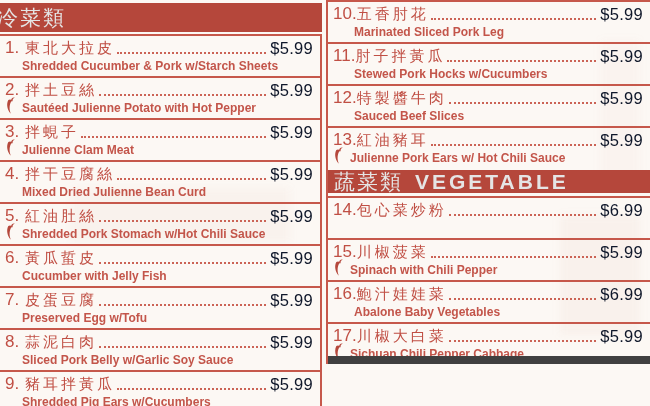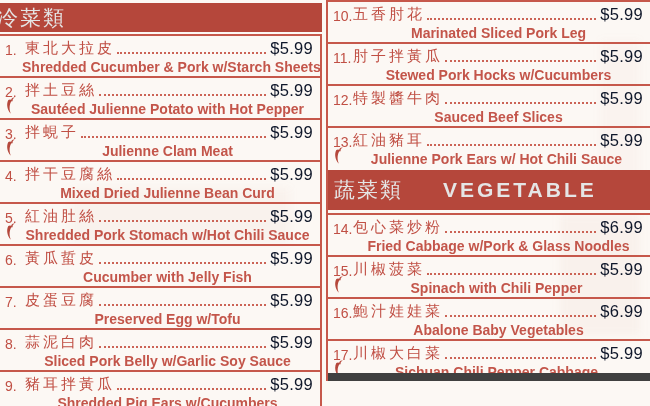--- a/index.html
+++ b/index.html
@@ -12,40 +12,40 @@
   .col{position:absolute;}
   .col-left{left:0;top:3px;width:322px;}
   .col-right{left:326px;top:0;width:324px;border-left:2px solid #c6584b;box-sizing:border-box;}
   .bar{
     background:#b5473b;color:#e5e5e5;display:flex;align-items:center;
     height:29px;padding-left:4px;overflow:hidden;
   }
   .bar-zh{font-size:21px;font-family:"DejaVu Serif",serif;letter-spacing:2px;white-space:nowrap;}
   .col-left .bar-zh{margin-left:-7px;}
   .bar-en{font-size:21px;font-weight:bold;letter-spacing:3px;margin-left:12px;white-space:nowrap;}
-  .bar-right{height:40px;margin-top:2px;padding-left:6px;gap:28px;}
+  .bar-right{height:23px;margin-top:2px;padding-left:6px;}
   .items{margin-top:2px;}
   .col-left .items{border-right:2px solid #c6584b;}
   .item{
     height:42px;box-sizing:border-box;border-top:2px solid #c6584b;
     padding:2px 7px 0 5px;overflow:hidden;
   }
   .items-bottom{margin-top:3px;}
   .items-bottom .item:last-child{border-bottom:8px solid #404040;}
   .l1{display:flex;align-items:flex-end;height:20px;}
-  .num{font-size:14px;color:#c04f44;min-width:20px;flex:0 0 auto;}
+  .num{font-size:17px;color:#c04f44;min-width:20px;flex:0 0 auto;}
   .zh{
     font-size:15px;color:#c04f44;font-family:Liberation Sans, sans-serif;
     letter-spacing:3px;white-space:nowrap;flex:0 0 auto;
   }
   .dots{flex:1 1 auto;border-bottom:2px dotted #cb6355;margin:0 4px 4px 2px;min-width:8px;}
   .price{font-size:16.5px;color:#0f172a;flex:0 0 auto;letter-spacing:0.3px;}
   .l2{
     position:relative;margin-top:1px;padding-left:17px;
-    font-size:14px;font-weight:bold;color:#c3554a;white-space:nowrap;text-align:center;
+    font-size:12px;font-weight:bold;color:#c3554a;white-space:nowrap;
   }
   .chili{position:absolute;left:-1px;top:-5px;width:13px;height:19px;}
 </style>
 </head>
 <body>
 
 <div class="ghost" style="left:70px;top:188px;width:220px;height:55px;background:rgba(196,130,118,0.05);"></div>
 <div class="ghost" style="left:560px;top:215px;width:80px;height:120px;background:rgba(196,130,118,0.06);"></div>
 <div class="ghost" style="left:600px;top:40px;width:40px;height:140px;background:rgba(196,130,118,0.04);"></div>
 
@@ -224,21 +224,20 @@
 
   <div class="items items-bottom">
 
     <div class="item">
       <div class="l1">
         <span class="num">14.</span>
         <span class="zh">包心菜炒粉</span>
         <span class="dots"></span>
         <span class="price">$6.99</span>
       </div>
-      <div class="l2" style="padding-left:21px;">Fried Cabbage w/Pork &amp; Glass Noodles</div>
     </div>
 
     <div class="item">
       <div class="l1">
         <span class="num">15.</span>
         <span class="zh">川椒菠菜</span>
         <span class="dots"></span>
         <span class="price">$5.99</span>
       </div>
       <div class="l2">

